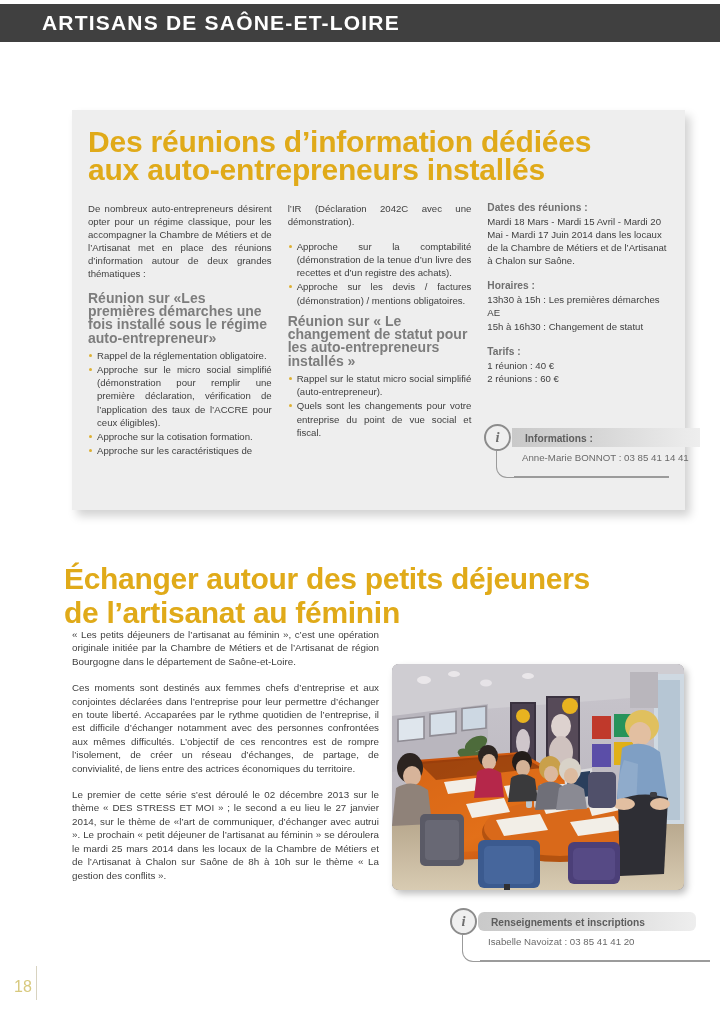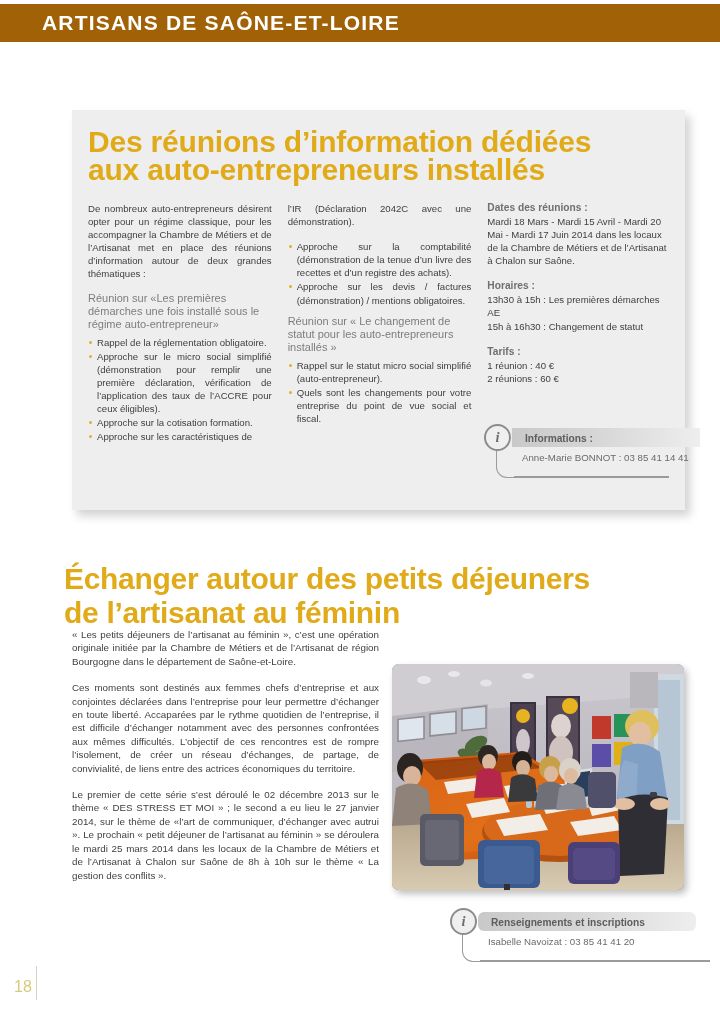--- a/index.html
+++ b/index.html
@@ -14,21 +14,21 @@
     color: #3a3a3a;
     overflow: hidden;
     position: relative;
   }
 
   
   .banner {
     position: absolute;
     left: 0; top: 4px;
     width: 720px; height: 38px;
-    background: #a16207;
+    background: #404040;
     text-align: center;
   }
   .banner-title {
     position: absolute;
     left: 42px; top: 50%;
     transform: translateY(-50%);
     color: #ffffff;
     font-size: 21px;
     font-weight: bold;
     letter-spacing: 1.2px;
@@ -67,23 +67,23 @@
   .col.col3 { width: 186px; }
 
   .para {
     font-size: 9.6px;
     line-height: 13.1px;
     text-align: justify;
     margin: 0 0 11px 0;
     color: #3f3f3f;
   }
   .subhead {
-    font-size: 11px;
+    font-size: 14px;
     line-height: 13.4px;
-    font-weight: normal;
+    font-weight: bold;
     color: #7d7d7d;
     margin: 0 0 4px 0;
   }
   ul.blist {
     list-style: none;
     margin: 0 0 8px 0;
     padding: 0;
   }
   ul.blist li {
     position: relative;

